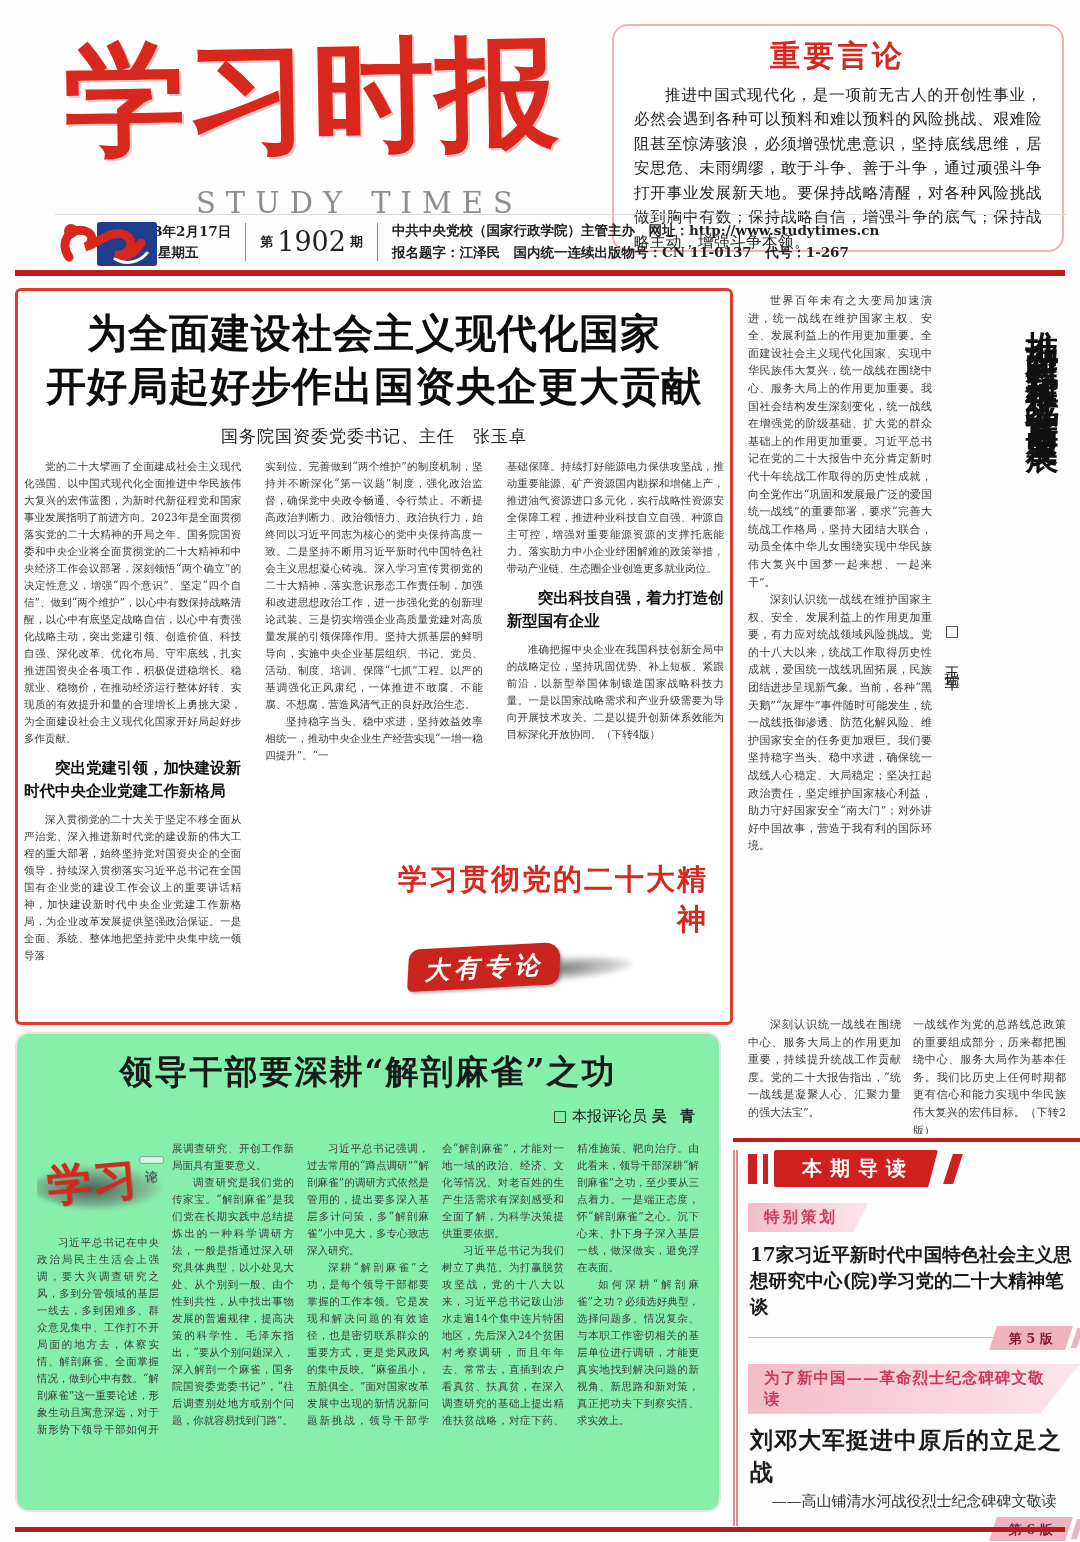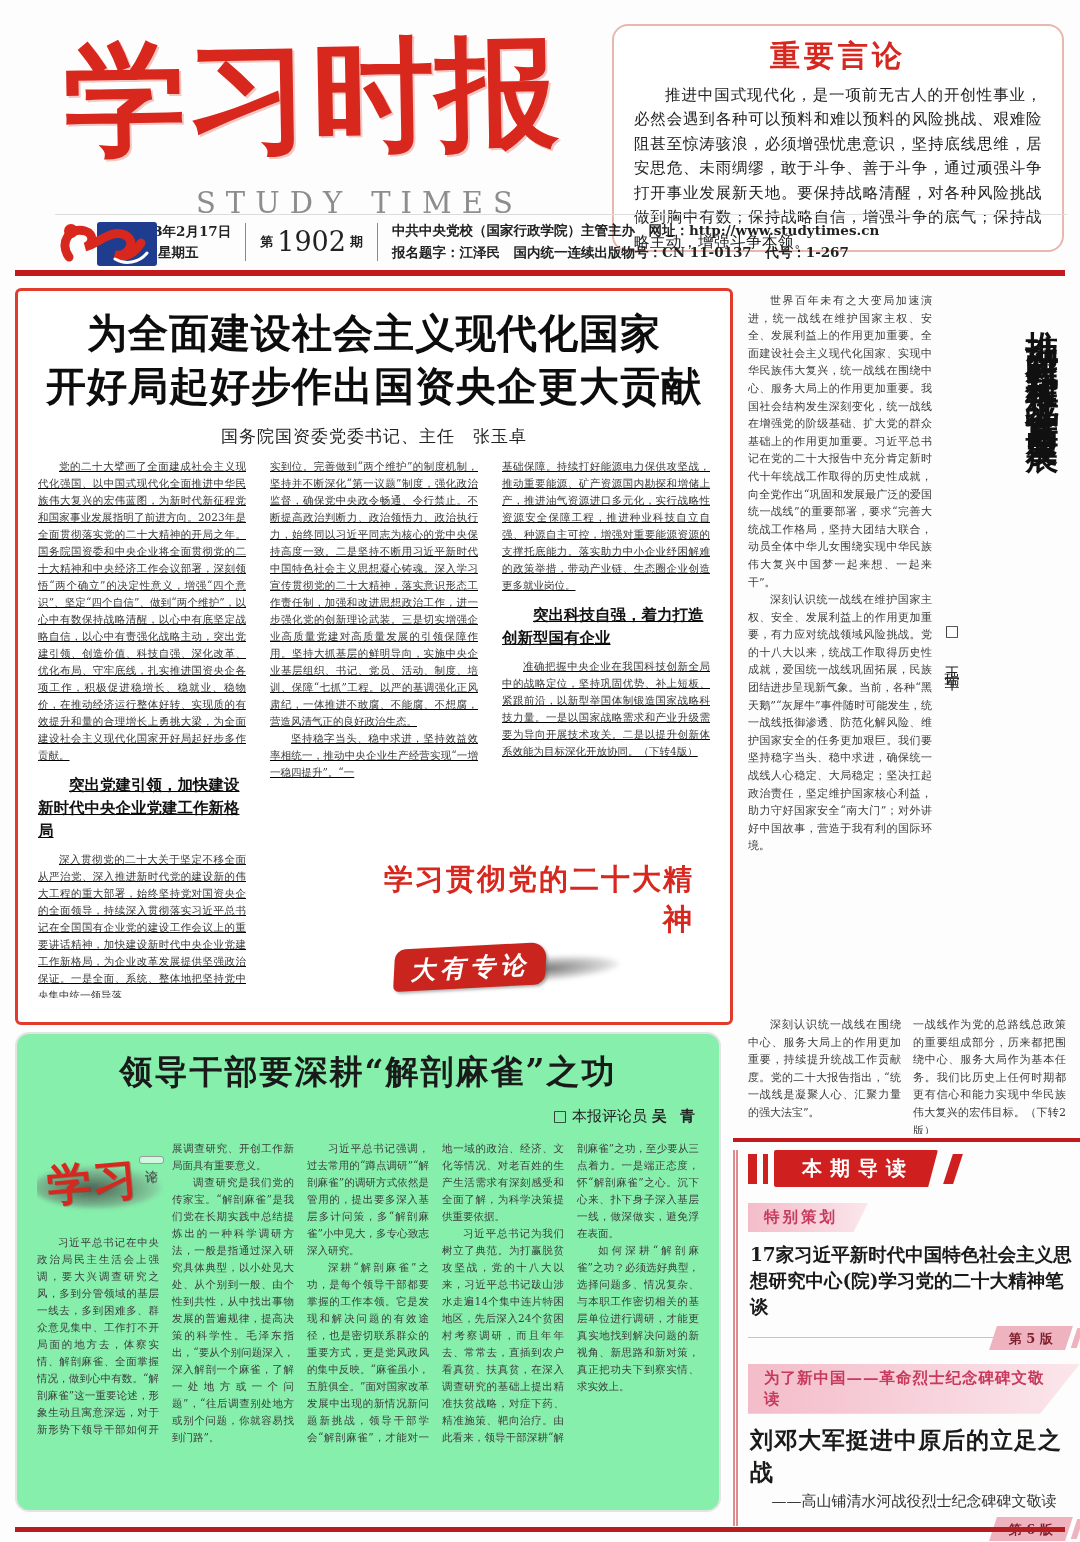--- a/index.html
+++ b/index.html
@@ -23,24 +23,24 @@
   .infobar .sep { width:0; border-left:1px solid #8a8a8a; height:38px; margin:0 14px; }
   .date-block { text-align:center; font-size:13.5px; font-weight:700; color:#222; line-height:1.5; margin-left:70px; }
   .issue-block { font-size:13px; font-weight:700; color:#222; display:flex; align-items:center; gap:4px; }
   .issue-number { font-size:27px; font-weight:400; }
   .pub-block { font-size:13.5px; font-weight:700; color:#222; line-height:1.6; }
   .red-rule-top { position:absolute; left:15px; top:270px; width:1050px; height:6px; background:#c2191c; }
   .red-rule-bottom { position:absolute; left:15px; top:1527px; width:1050px; height:5px; background:#b51d20; }
 
   
   .lead-box { position:absolute; left:15px; top:288px; width:718px; height:737px; border:3px solid #e23a2b;
-    border-radius:6px; background:#fff; padding:16px 20px; }
+    border-radius:6px; background:#fff; padding:16px 6px; }
   .lead-headline { text-align:center; font-weight:900; font-size:40px; line-height:1.32; color:#0d0d0d; letter-spacing:1px; }
   .lead-byline { text-align:center; font-size:17px; color:#222; margin:12px 0 10px; letter-spacing:1px; }
-  .lead-cols { position:relative; display:flex; gap:24px; height:540px; overflow:hidden;text-decoration:underline; }
+  .lead-cols { position:relative; display:flex; gap:24px; height:540px; overflow:hidden; }
   .lead-col { flex:1; font-size:10.5px; line-height:1.62; color:#3a3a3a; text-align:justify; overflow:hidden; }
   .lead-col p { text-indent:2em; margin:0; }
   .lead-subhead { font-family:"Liberation Sans","DejaVu Sans",sans-serif; font-weight:700; font-size:15.5px;
     line-height:1.5; color:#111; text-indent:2em; margin:9px 0; text-align:left; }
   .col-with-banner { padding-bottom:112px; }
   .lead-banner { position:absolute; right:16px; bottom:58px; width:336px; text-align:right; color:#d6281e;
     font-size:29px; font-weight:900; letter-spacing:2px; font-family:"Liberation Sans","DejaVu Sans",sans-serif; }
   .lead-stamp { position:absolute; right:96px; bottom:4px; width:220px; height:50px; }
   .stamp-smear { position:absolute; left:96px; top:12px; width:130px; height:24px; border-radius:50%;
     background:radial-gradient(ellipse at 40% 50%, rgba(70,70,70,.75), rgba(110,110,110,.25) 60%, transparent 75%);
@@ -199,21 +199,21 @@
       <span>□ 本报评论员</span>
       <b>吴 青</b>
     </div>
     <div class="comment-body">
       <div class="cm-logo">
         <div class="cm-logo-smear"></div>
         <div class="cm-logo-cn">学习</div>
         <div class="cm-logo-seal">评论</div>
       </div>
       <p>习近平总书记在中央政治局民主生活会上强调，要大兴调查研究之风，多到分管领域的基层一线去，多到困难多、群众意见集中、工作打不开局面的地方去，体察实情、解剖麻雀、全面掌握情况，做到心中有数。“解剖麻雀”这一重要论述，形象生动且寓意深远，对于新形势下领导干部如何开展调查研究、开创工作新局面具有重要意义。</p>
-      <p>调查研究是我们党的传家宝。“解剖麻雀”是我们党在长期实践中总结提炼出的一种科学调研方法，一般是指通过深入研究具体典型，以小处见大处、从个别到一般、由个性到共性，从中找出事物发展的普遍规律，提高决策的科学性。毛泽东指出，“要从个别问题深入，深入解剖一个麻雀，了解一处地方或一个问题”，“往后调查别处地方或别个问题，你就容易找到门路”。</p>
+      <p>调查研究是我们党的传家宝。“解剖麻雀”是我们党在长期实践中总结提炼出的一种科学调研方法，一般是指通过深入研究具体典型，以小处见大处、从个别到一般、由个性到共性，从中找出事物发展的普遍规律，提高决策的科学性。毛泽东指出，“要从个别问题深入，深入解剖一个麻雀，国务院国资委党委书记”，“往后调查别处地方或别个问题，你就容易找到门路”。</p>
       <p>习近平总书记强调，过去常用的“蹲点调研”“解剖麻雀”的调研方式依然是管用的，提出要多深入基层多计问策，多“解剖麻雀”小中见大，多专心致志深入研究。</p>
       <p>深耕“解剖麻雀”之功，是每个领导干部都要掌握的工作本领。它是发现和解决问题的有效途径，也是密切联系群众的重要方式，更是党风政风的集中反映。“麻雀虽小，五脏俱全。”面对国家改革发展中出现的新情况新问题新挑战，领导干部学会“解剖麻雀”，才能对一地一域的政治、经济、文化等情况、对老百姓的生产生活需求有深刻感受和全面了解，为科学决策提供重要依据。</p>
       <p>习近平总书记为我们树立了典范。为打赢脱贫攻坚战，党的十八大以来，习近平总书记跋山涉水走遍14个集中连片特困地区，先后深入24个贫困村考察调研，而且年年去、常常去，直插到农户看真贫、扶真贫，在深入调查研究的基础上提出精准扶贫战略，对症下药、精准施策、靶向治疗。由此看来，领导干部深耕“解剖麻雀”之功，至少要从三点着力。一是端正态度，怀“解剖麻雀”之心。沉下心来、扑下身子深入基层一线，做深做实，避免浮在表面。</p>
       <p>如何深耕“解剖麻雀”之功？必须选好典型，选择问题多、情况复杂、与本职工作密切相关的基层单位进行调研，才能更真实地找到解决问题的新视角、新思路和新对策，真正把功夫下到察实情、求实效上。</p>
     </div>
   </div>
 
   <div class="guide">
     <div class="guide-header">
       <span class="gh-bar1"></span>

